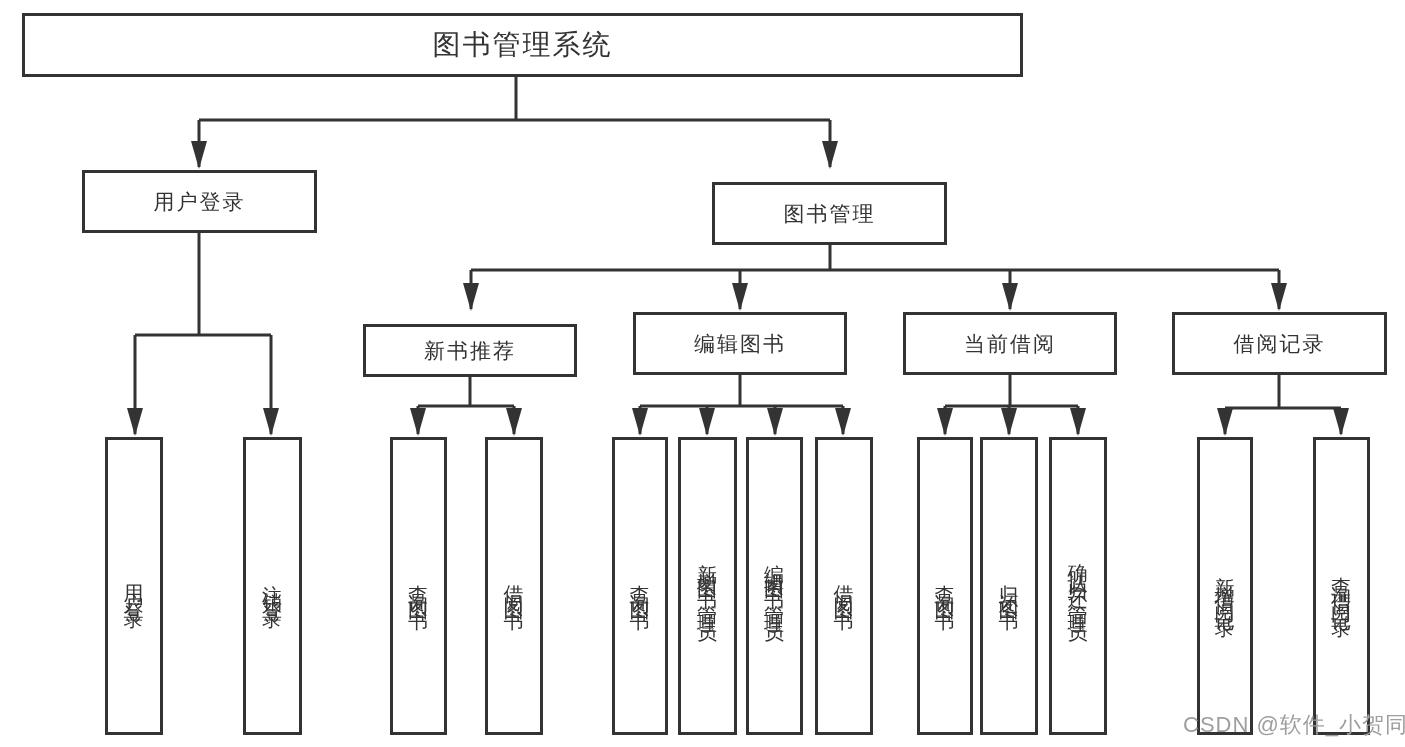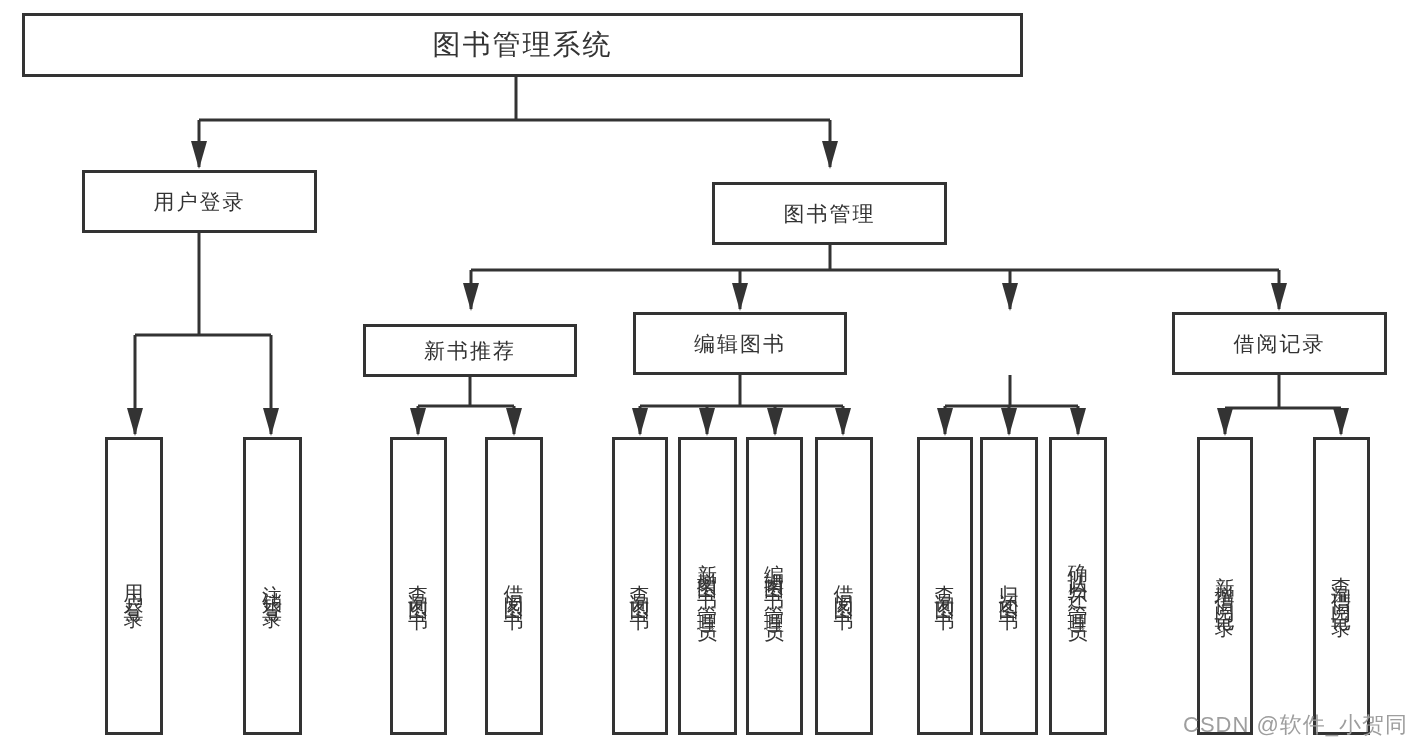--- a/index.html
+++ b/index.html
@@ -129,20 +129,23 @@
   <div class="hbox" style="left:712px; top:182px; width:235px; height:63px;">
     <span>图书管理</span>
   </div>
 
   <div class="hbox" style="left:363px; top:324px; width:214px; height:53px;">
     <span>新书推荐</span>
   </div>
   <div class="hbox" style="left:633px; top:312px; width:214px; height:63px;">
     <span>编辑图书</span>
   </div>
+  <div class="hbox" style="left:903px; top:312px; width:214px; height:63px;">
+    <span>当前借阅</span>
+  </div>
   <div class="hbox" style="left:1172px; top:312px; width:215px; height:63px;">
     <span>借阅记录</span>
   </div>
 
   <div class="vbox" style="left:105px; width:58px;">
     <span class="vtext">用户登录</span>
   </div>
   <div class="vbox" style="left:243px; width:59px;">
     <span class="vtext">注销登录</span>
   </div>

